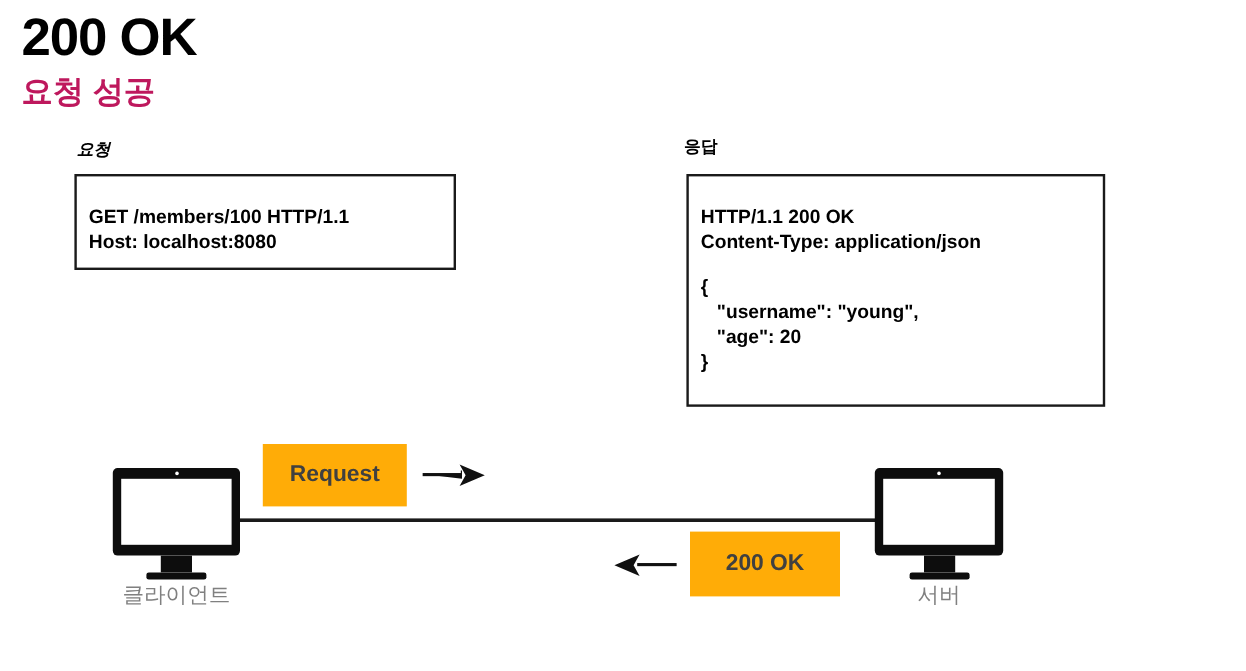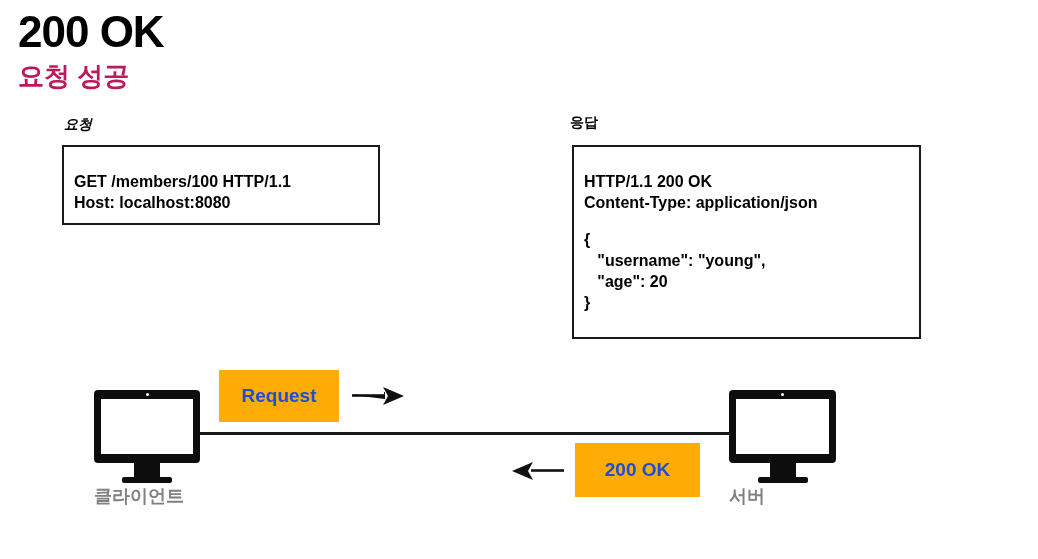--- a/index.html
+++ b/index.html
@@ -136,40 +136,40 @@
     height: 6px;
     background: #0d0d0d;
     border-radius: 2px;
   }
   .monitor.client-monitor { left: 94px; top: 390px; width: 106px; }
   .monitor.server-monitor { left: 729px; top: 390px; width: 107px; }
 
   .node-label {
     position: absolute;
     font-size: 18px;
-    font-weight: bold;
+    font-weight: normal;
     color: #808080;
     white-space: nowrap;
-    text-align: left;
+    text-align: center;
   }
   .node-label.client-label { left: 94px; top: 484px; width: 106px; }
   .node-label.server-label { left: 729px; top: 484px; width: 107px; }
 
   
   .badge {
     position: absolute;
     background: #FFAC07;
     display: flex;
     align-items: center;
     justify-content: center;
   }
   .badge span {
     font-size: 19px;
     font-weight: bold;
-    color: #1d4ed8;
+    color: #404040;
     white-space: nowrap;
   }
   .badge.request-badge { left: 219px; top: 370px; width: 120px; height: 52px; }
   .badge.response-badge { left: 575px; top: 443px; width: 125px; height: 54px; }
 
   
   .arrow { position: absolute; }
   .arrow.arrow-right { left: 352px; top: 380px; width: 56px; height: 32px; }
   .arrow.arrow-left { left: 508px; top: 455px; width: 56px; height: 32px; }
 </style>

